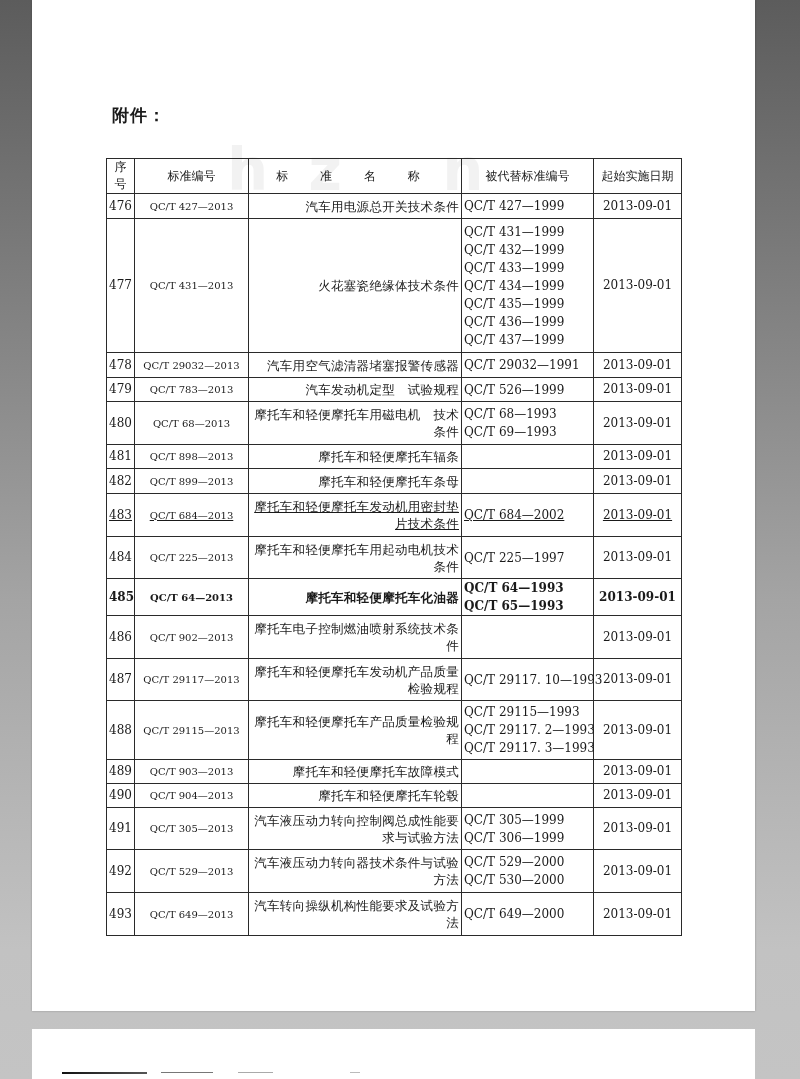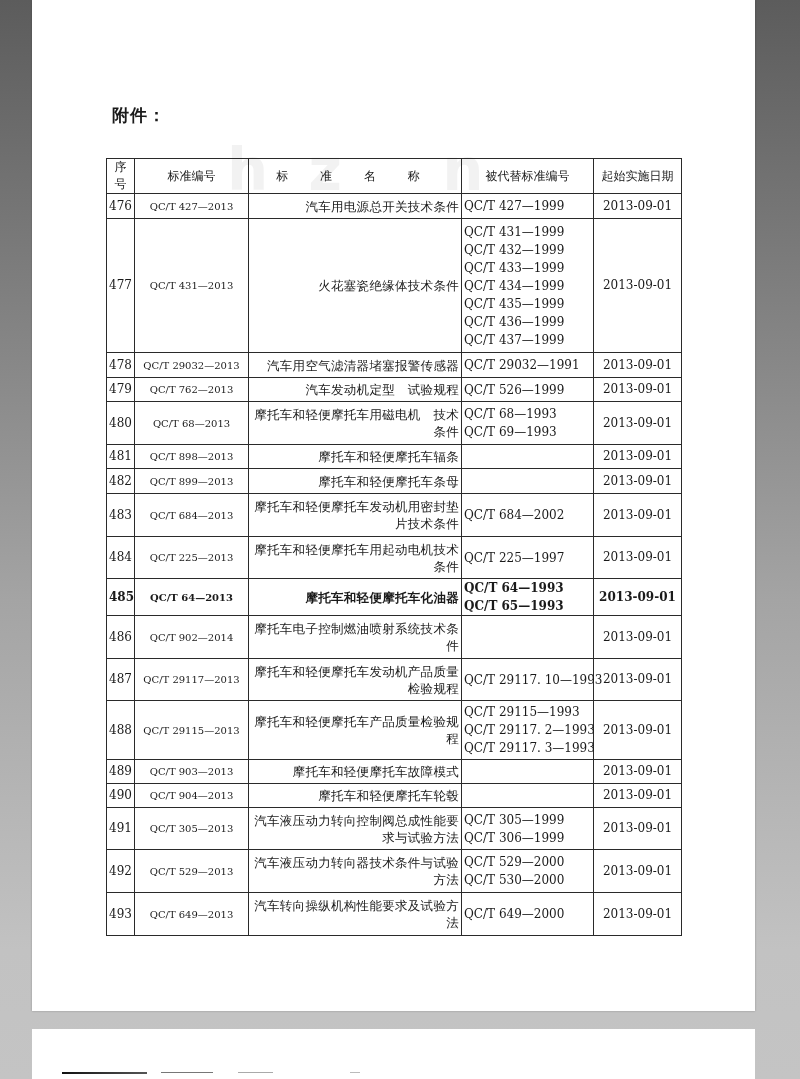--- a/index.html
+++ b/index.html
@@ -119,21 +119,21 @@
           <td class="no">478</td>
           <td class="code">QC/T 29032—2013</td>
           <td class="name">汽车用空气滤清器堵塞报警传感器</td>
           <td class="rep">
             <div>QC/T 29032—1991</div>
           </td>
           <td class="date">2013-09-01</td>
         </tr>
         <tr style="height: 24px;">
           <td class="no">479</td>
-          <td class="code">QC/T 762—2013</td>
+          <td class="code">QC/T 783—2013</td>
           <td class="name">汽车发动机定型　试验规程</td>
           <td class="rep">
             <div>QC/T 526—1999</div>
           </td>
           <td class="date">2013-09-01</td>
         </tr>
         <tr style="height: 43px;">
           <td class="no">480</td>
           <td class="code">QC/T 68—2013</td>
           <td class="name">摩托车和轻便摩托车用磁电机　技术条件</td>
@@ -150,21 +150,21 @@
           <td class="rep"></td>
           <td class="date">2013-09-01</td>
         </tr>
         <tr style="height: 25px;">
           <td class="no">482</td>
           <td class="code">QC/T 899—2013</td>
           <td class="name">摩托车和轻便摩托车条母</td>
           <td class="rep"></td>
           <td class="date">2013-09-01</td>
         </tr>
-        <tr style="height: 43px;">
+        <tr style="height: 43px; text-decoration: underline;">
           <td class="no">483</td>
           <td class="code">QC/T 684—2013</td>
           <td class="name">摩托车和轻便摩托车发动机用密封垫片技术条件</td>
           <td class="rep">
             <div>QC/T 684—2002</div>
           </td>
           <td class="date">2013-09-01</td>
         </tr>
         <tr style="height: 42px; padding-left: 44px;">
           <td class="no">484</td>
@@ -180,21 +180,21 @@
           <td class="code">QC/T 64—2013</td>
           <td class="name">摩托车和轻便摩托车化油器</td>
           <td class="rep">
             <div>QC/T 64—1993</div>
             <div>QC/T 65—1993</div>
           </td>
           <td class="date">2013-09-01</td>
         </tr>
         <tr style="height: 43px;">
           <td class="no">486</td>
-          <td class="code">QC/T 902—2014</td>
+          <td class="code">QC/T 902—2013</td>
           <td class="name">摩托车电子控制燃油喷射系统技术条件</td>
           <td class="rep"></td>
           <td class="date">2013-09-01</td>
         </tr>
         <tr style="height: 42px;">
           <td class="no">487</td>
           <td class="code">QC/T 29117—2013</td>
           <td class="name">摩托车和轻便摩托车发动机产品质量检验规程</td>
           <td class="rep">
             <div>QC/T 29117. 10—1993</div>

